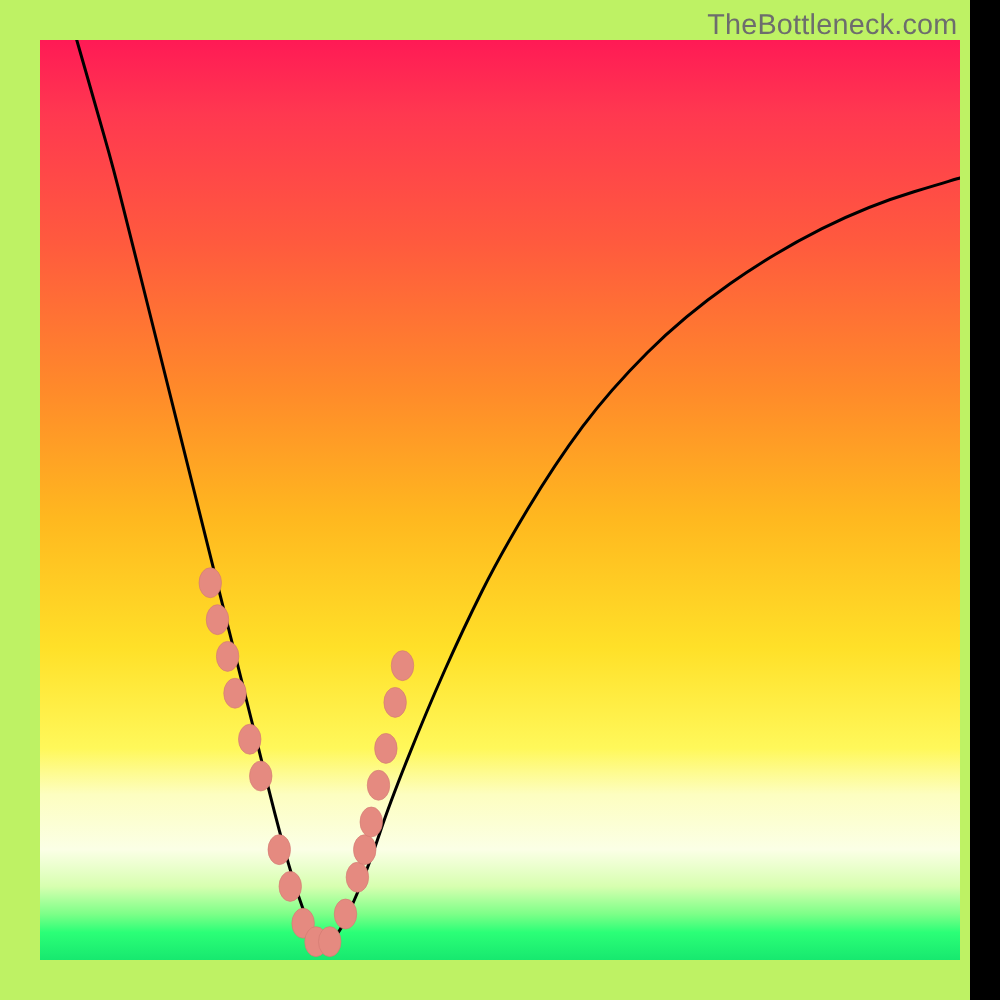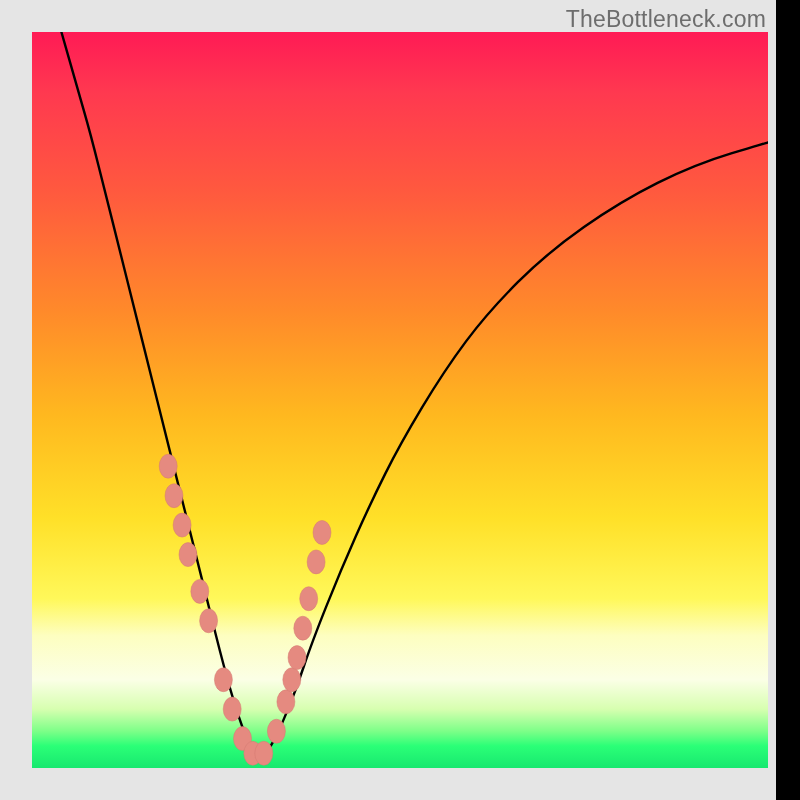--- a/index.html
+++ b/index.html
@@ -8,21 +8,21 @@
     width: 800px;
     height: 800px;
     overflow: hidden;
     background: #000;
     font-family: Arial, Helvetica, sans-serif;
   }
   .frame {
     position: relative;
     width: 776px;
     height: 800px;
-    background: #e5e5e5;
+    background: #bef264;
   }
   .plot {
     position: absolute;
     left: 32px;
     top: 32px;
     width: 736px;
     height: 736px;
     
     background: linear-gradient(
       to bottom,

